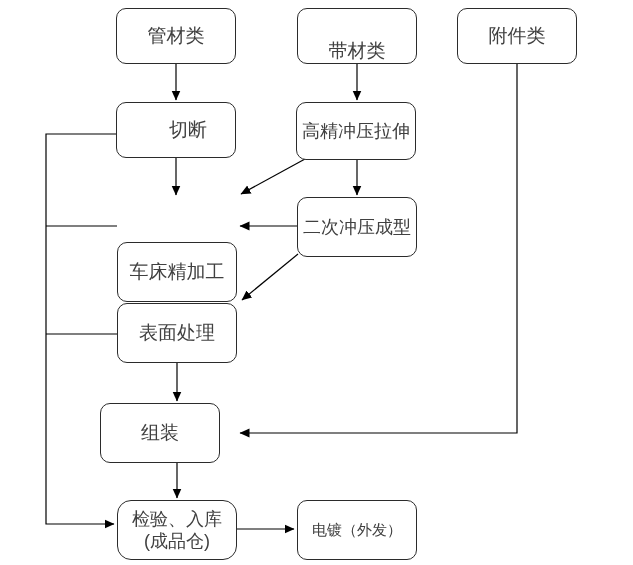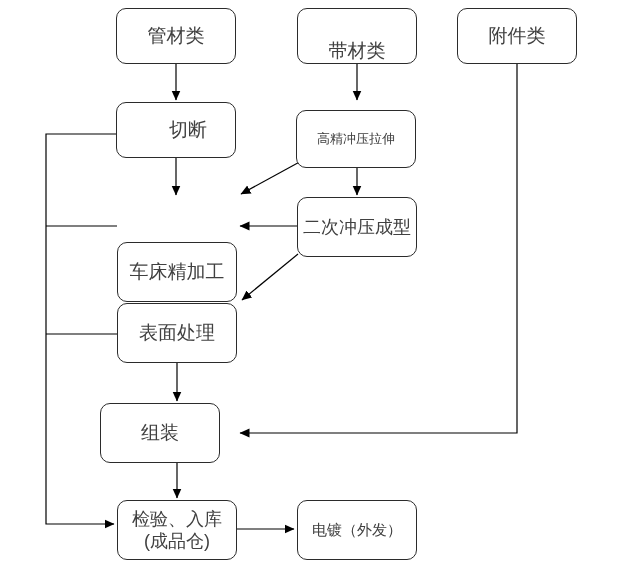--- a/index.html
+++ b/index.html
@@ -31,26 +31,26 @@
     color: #404040;
     white-space: nowrap;
     line-height: 1.25;
   }
   .node.small-text { font-size: 18px; }
   
   #n-pipe       { left:116px; top:8px;   width:120px; height:56px; }
   #n-strip      { left:297px; top:8px;   width:120px; height:56px;justify-content:flex-end; }
   #n-accessory  { left:457px; top:8px;   width:120px; height:56px; }
   #n-cutting    { left:116px; top:102px; width:120px; height:56px;padding-left:24px; }
-  #n-stamping   { left:296px; top:110px; width:120px; height:58px; font-size:13px; }
+  #n-stamping   { left:296px; top:102px; width:120px; height:58px; font-size:18px; }
   #n-lathe      { left:117px; top:197px; width:120px; height:60px;margin-top:45px; }
   #n-secondary  { left:297px; top:197px; width:120px; height:60px; font-size:18px; }
   #n-surface    { left:117px; top:303px; width:120px; height:60px; }
   #n-assembly   { left:100px; top:403px; width:120px; height:60px; }
-  #n-inspection { left:117px; top:500px; width:120px; height:60px; }
+  #n-inspection { left:117px; top:500px; width:120px; height:60px;border-radius:14px; }
   #n-plating    { left:297px; top:500px; width:120px; height:60px; font-size:15px;align-items:center; }
 </style>
 </head>
 <body>
 
 <div class="canvas">
 
   <svg class="connectors" viewBox="0 0 633 565" xmlns="http://www.w3.org/2000/svg">
     <defs>
       <marker id="ah" markerUnits="userSpaceOnUse" markerWidth="12" markerHeight="10" refX="9.5" refY="5" orient="auto">

